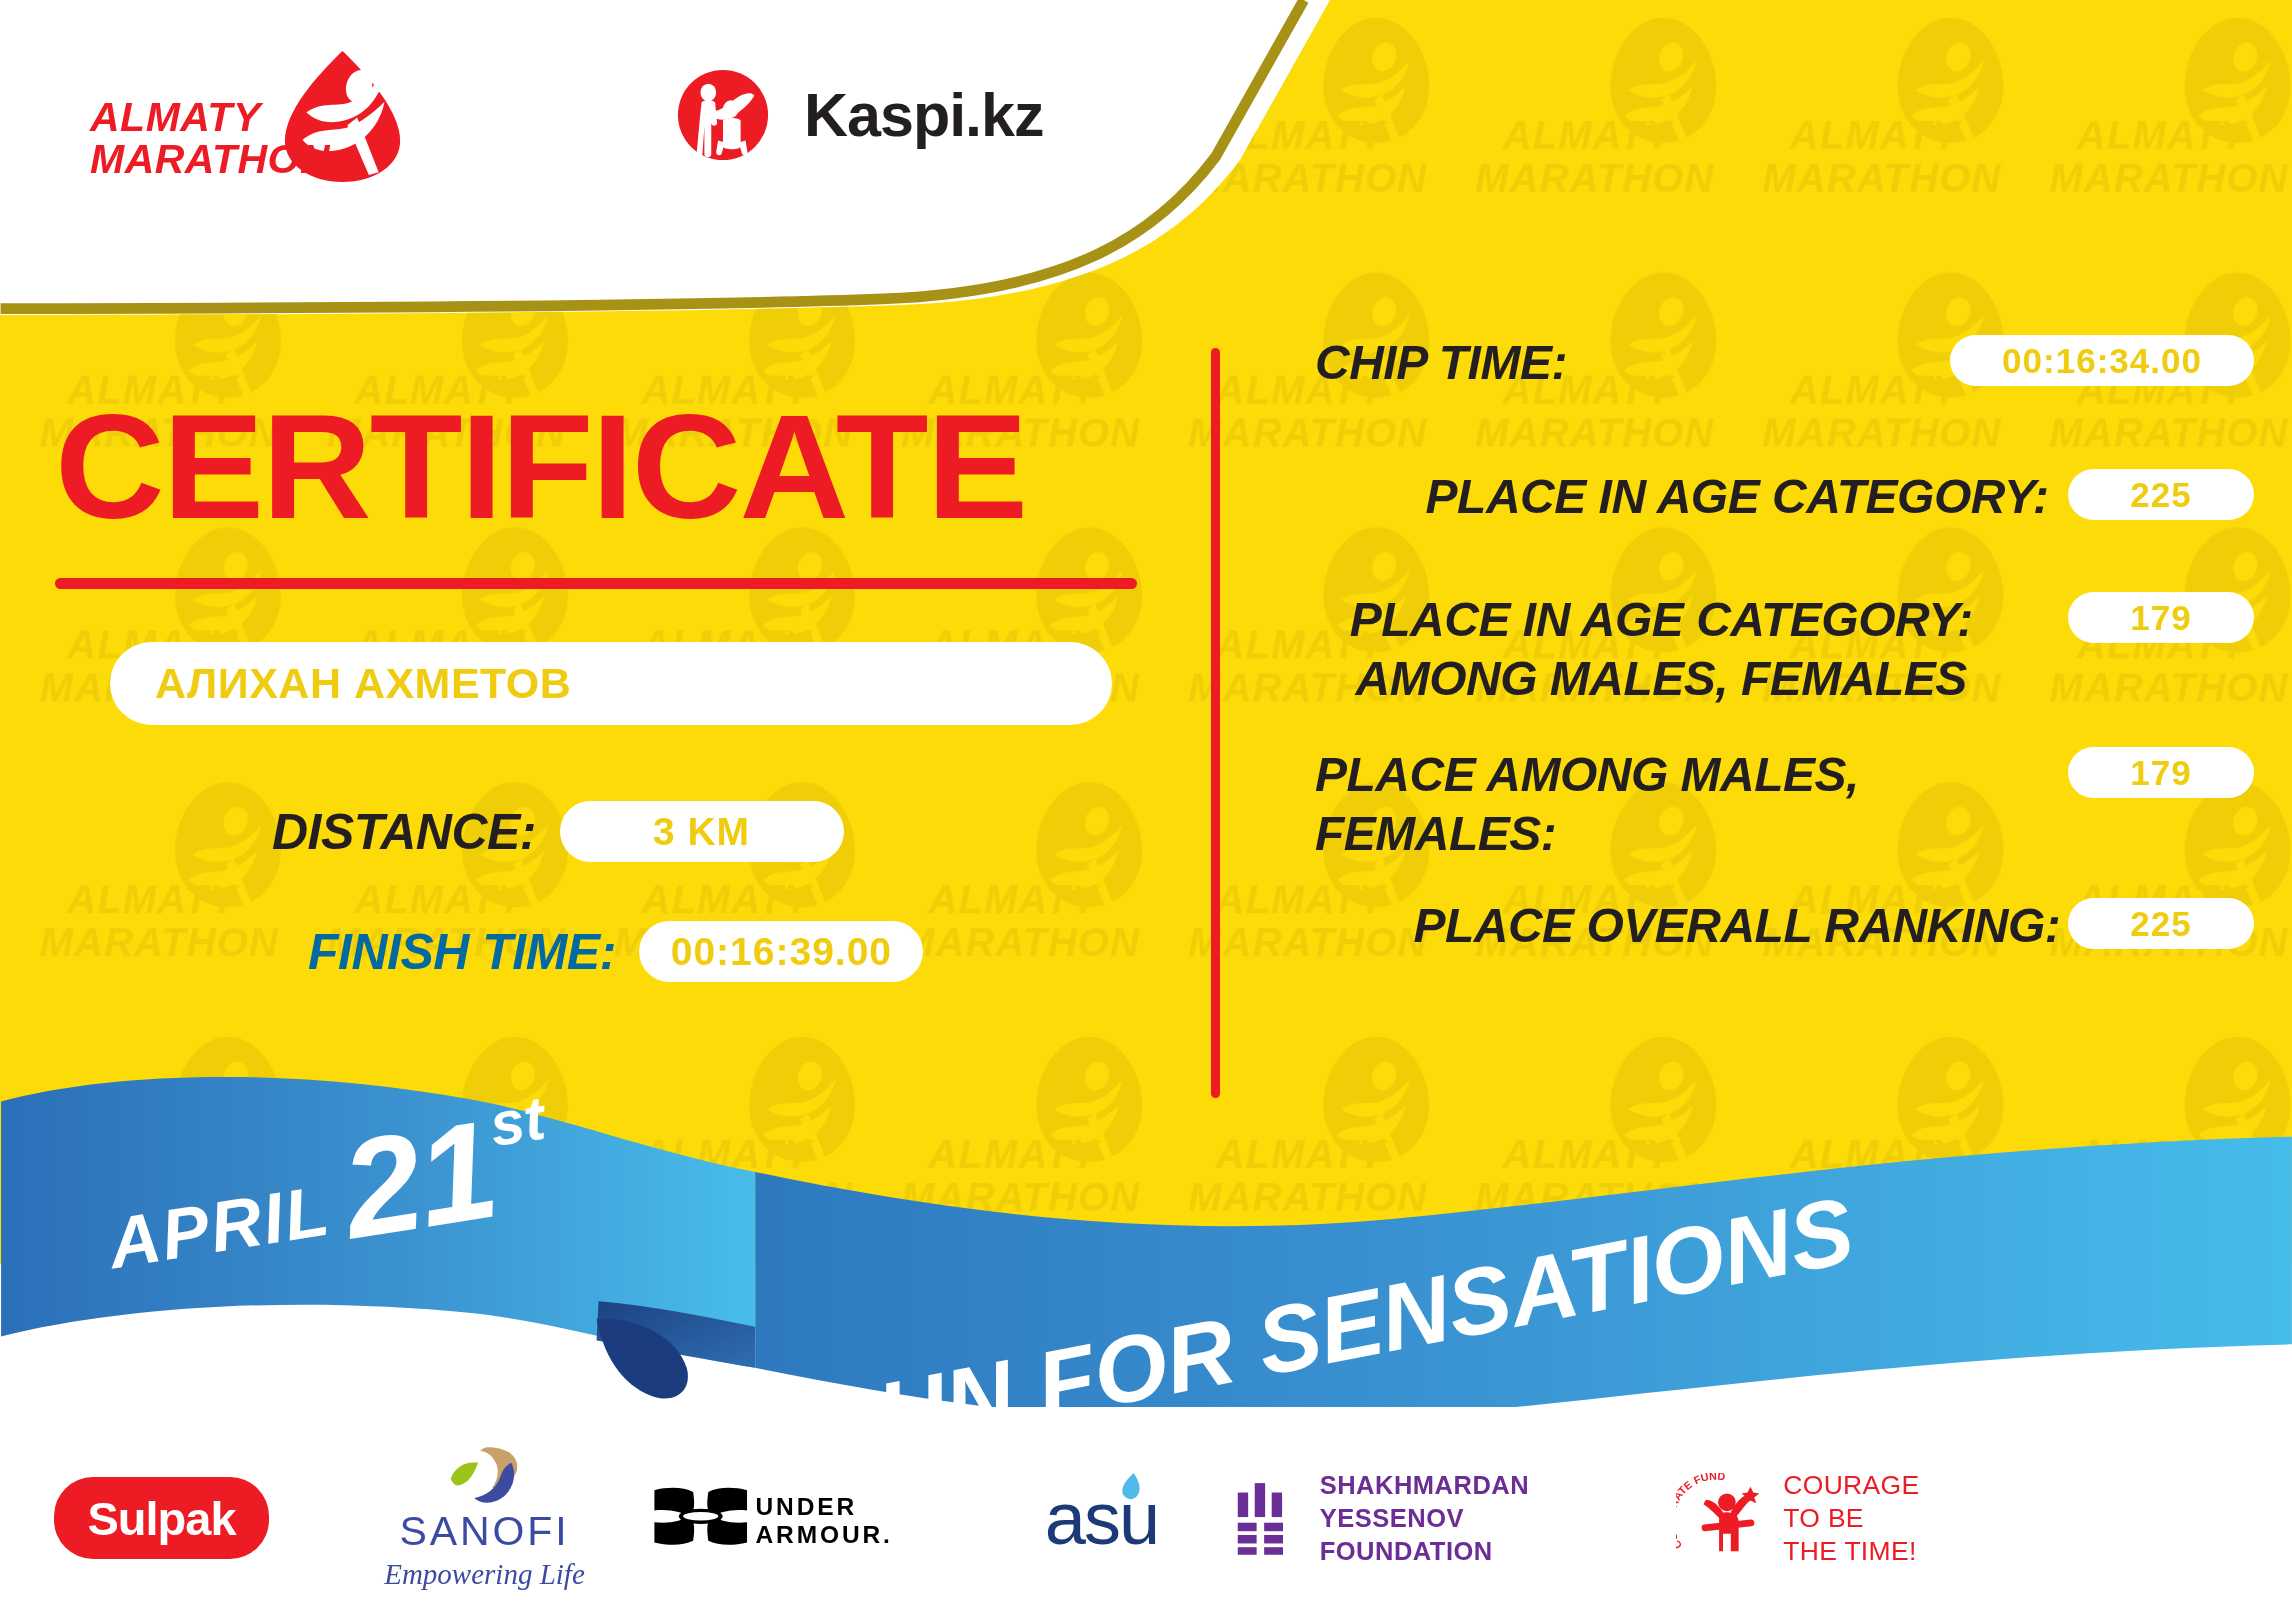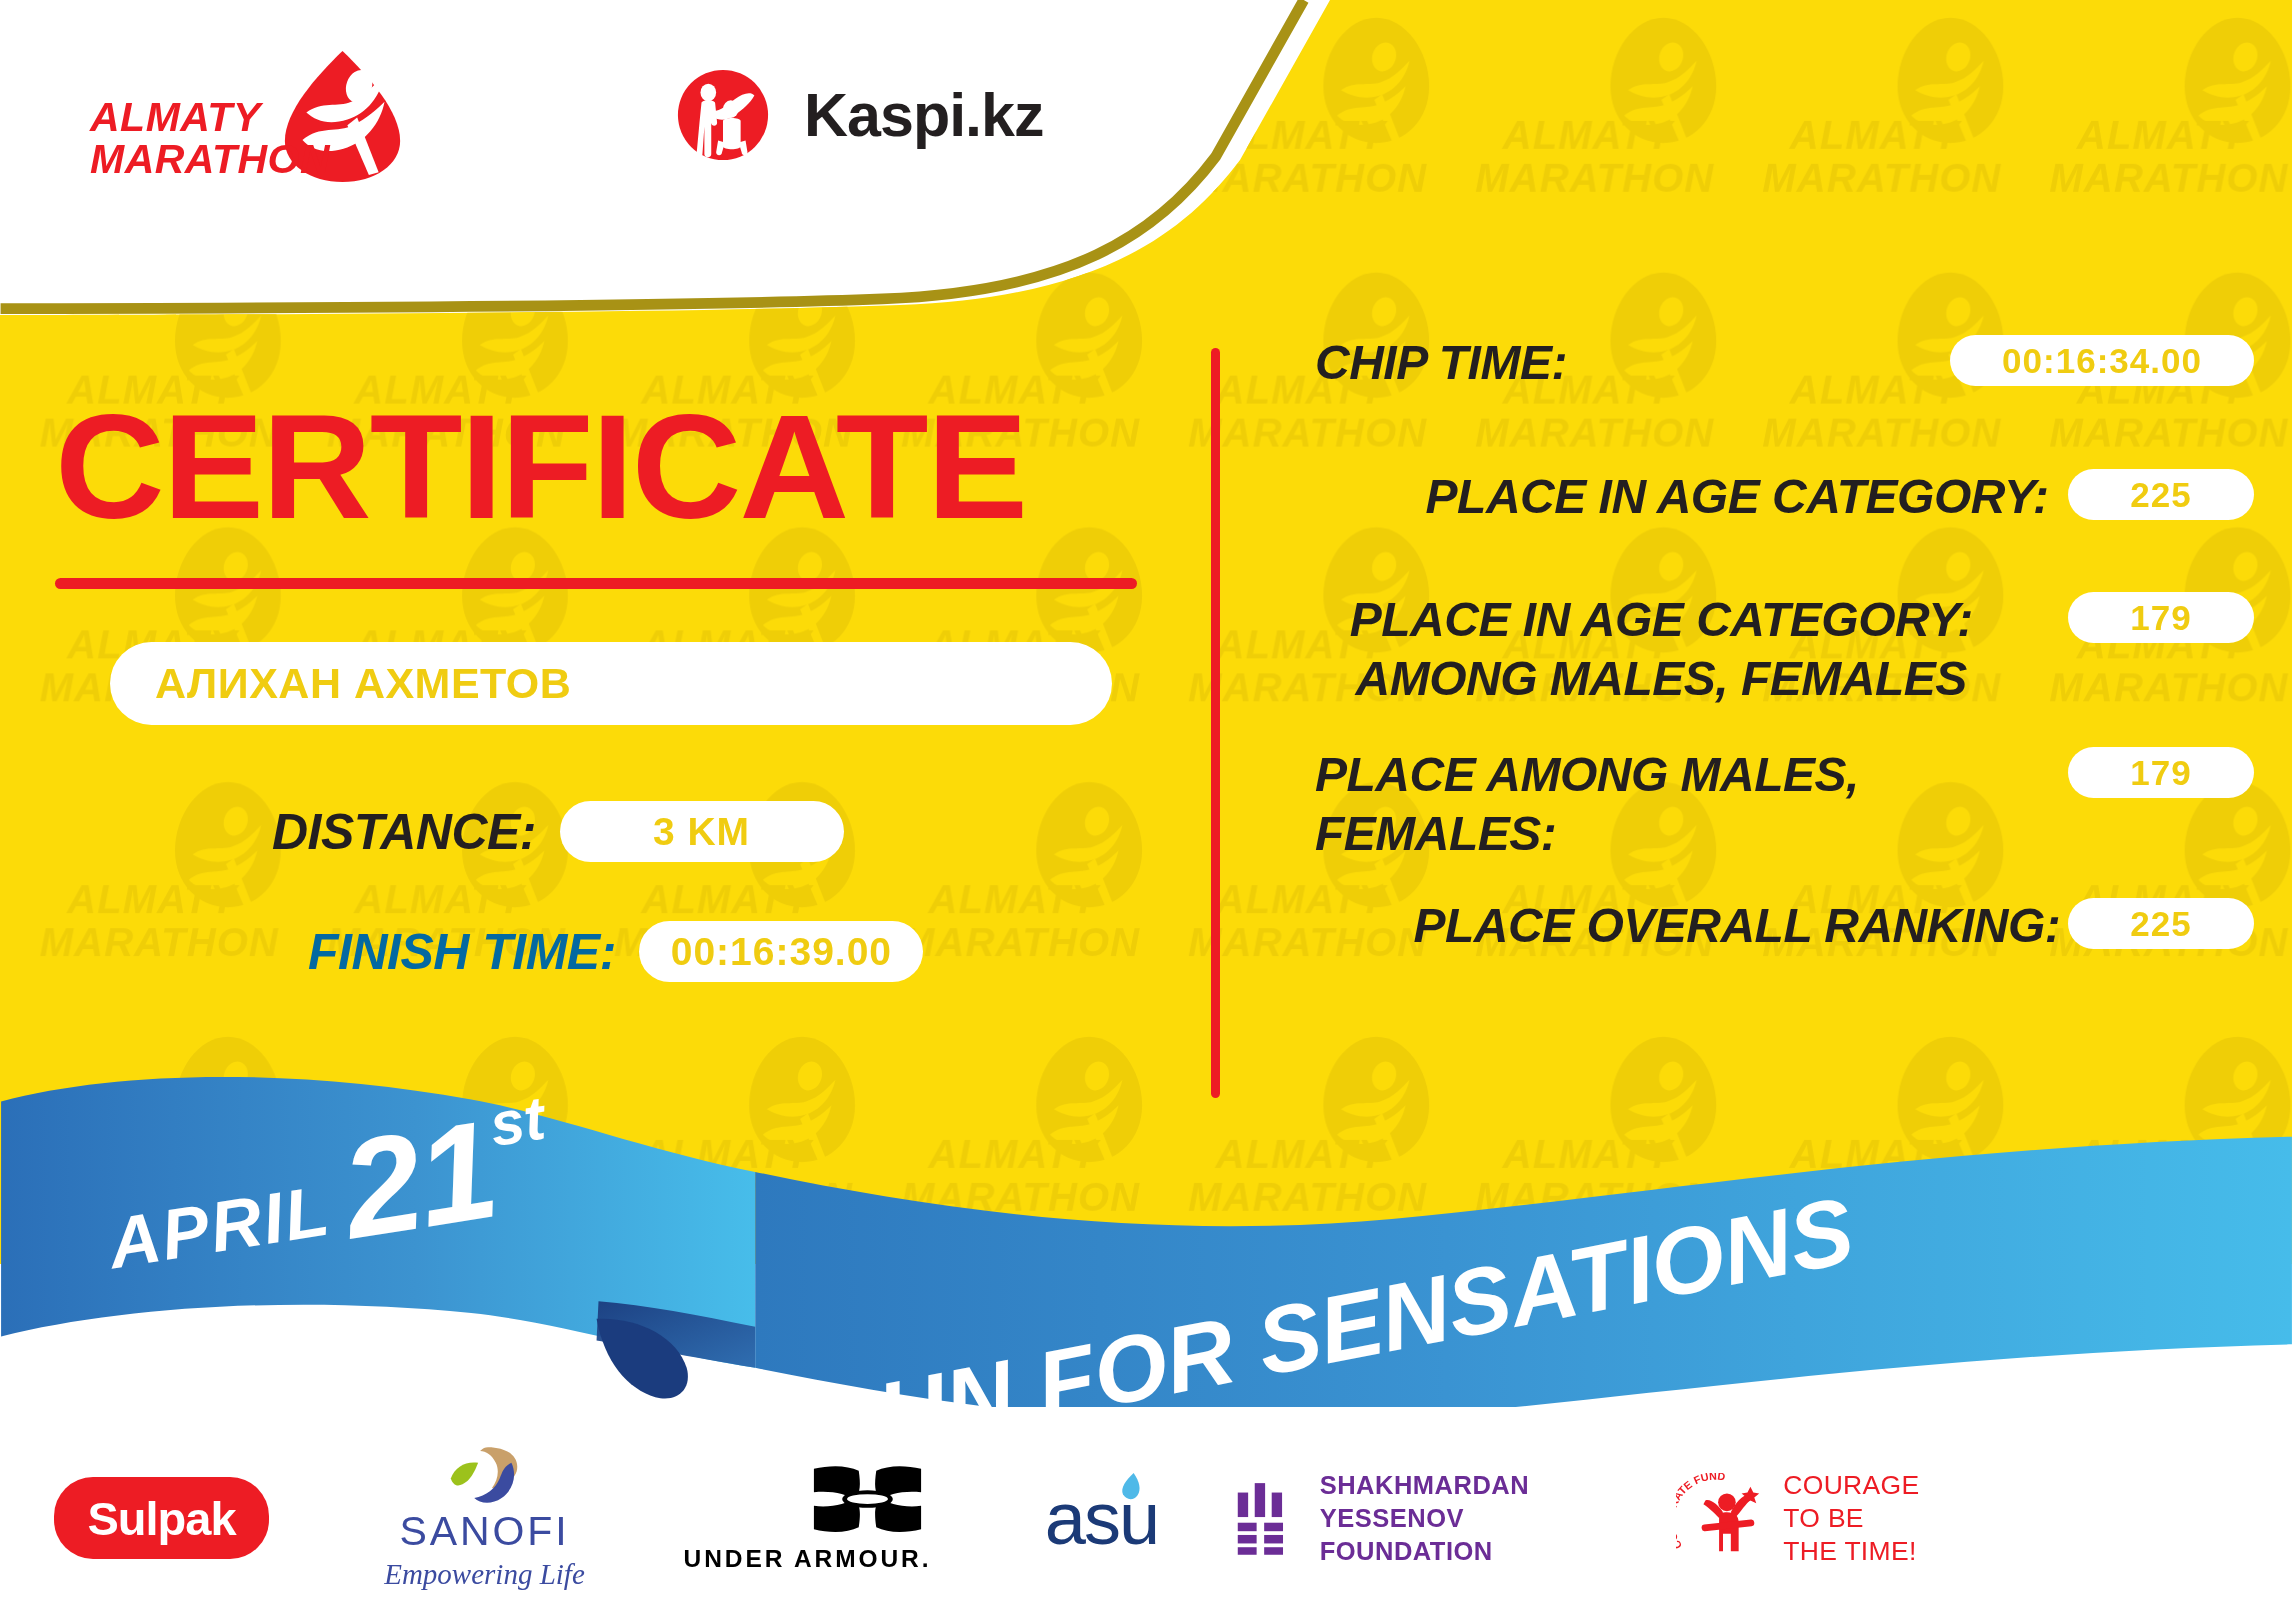--- a/index.html
+++ b/index.html
@@ -245,21 +245,21 @@
   .sp-oriflame .word {
     font-family:"Liberation Sans", sans-serif;
     font-weight:normal; font-size:51px; color:#1A1A1A; letter-spacing:8.8px;
   }
   .sp-oriflame .sub-row { display:flex; align-items:center; gap:11.8px; margin-top:7.8px; width:100%; }
   .sp-oriflame .dash { flex:1; height:2px; background:#555; }
   .sp-oriflame .sub {
     font-family:"Liberation Sans", sans-serif;
     font-size:21.6px; color:#1A1A1A; letter-spacing:7.8px;
   }
-  .sp-ua { display:flex; flex-direction:column; align-items:flex-end; }
+  .sp-ua { display:flex; flex-direction:row; align-items:center; }
   .sp-ua .word {
     font-family:"Liberation Sans", sans-serif;
     font-weight:bold; font-size:24.5px; color:#000; letter-spacing:2.9px; margin-top:5.9px;
   }
   .sp-asu .word {
     font-family:"Liberation Sans", sans-serif;
     font-weight:normal; font-size:74px; color:#1B3A77; letter-spacing:-2px;
   }
   .sp-yessenov { display:flex; align-items:center; gap:21.6px; }
   .sp-yessenov .txt {

